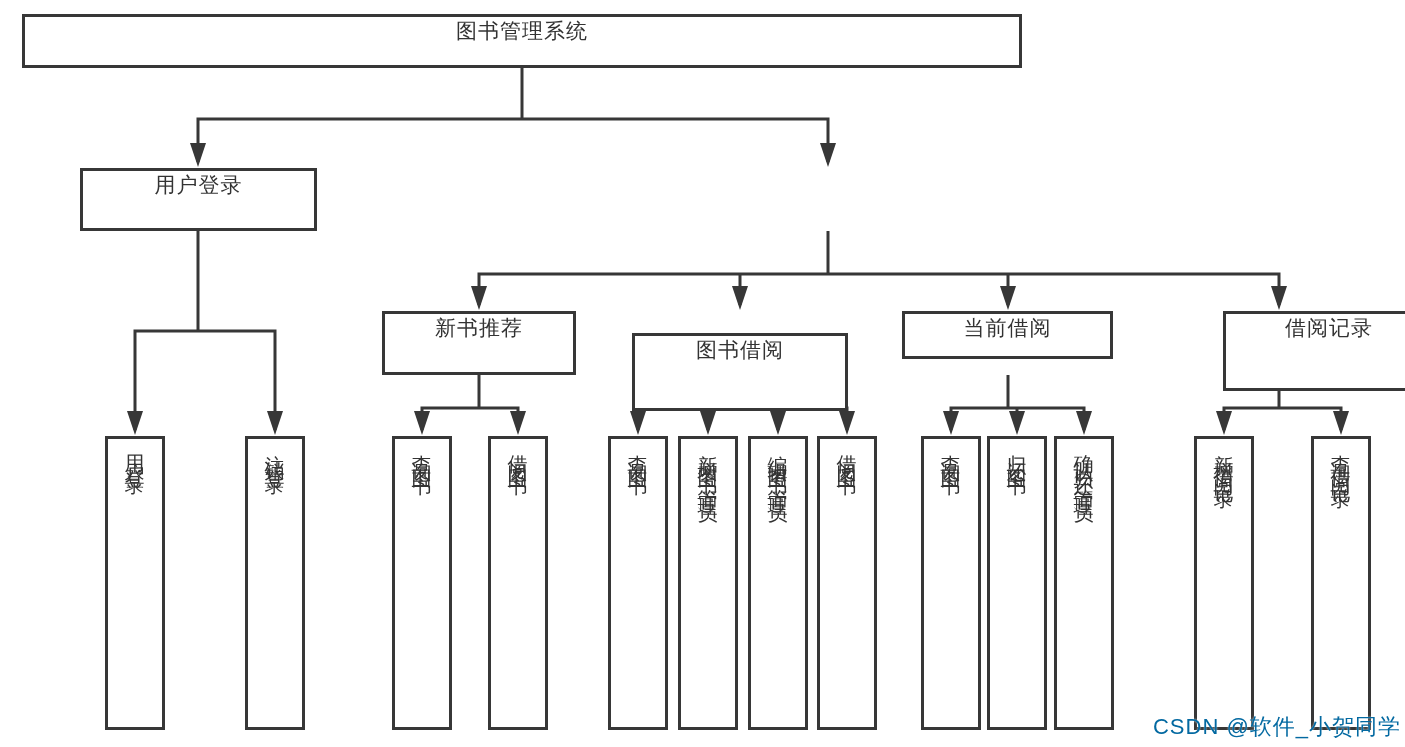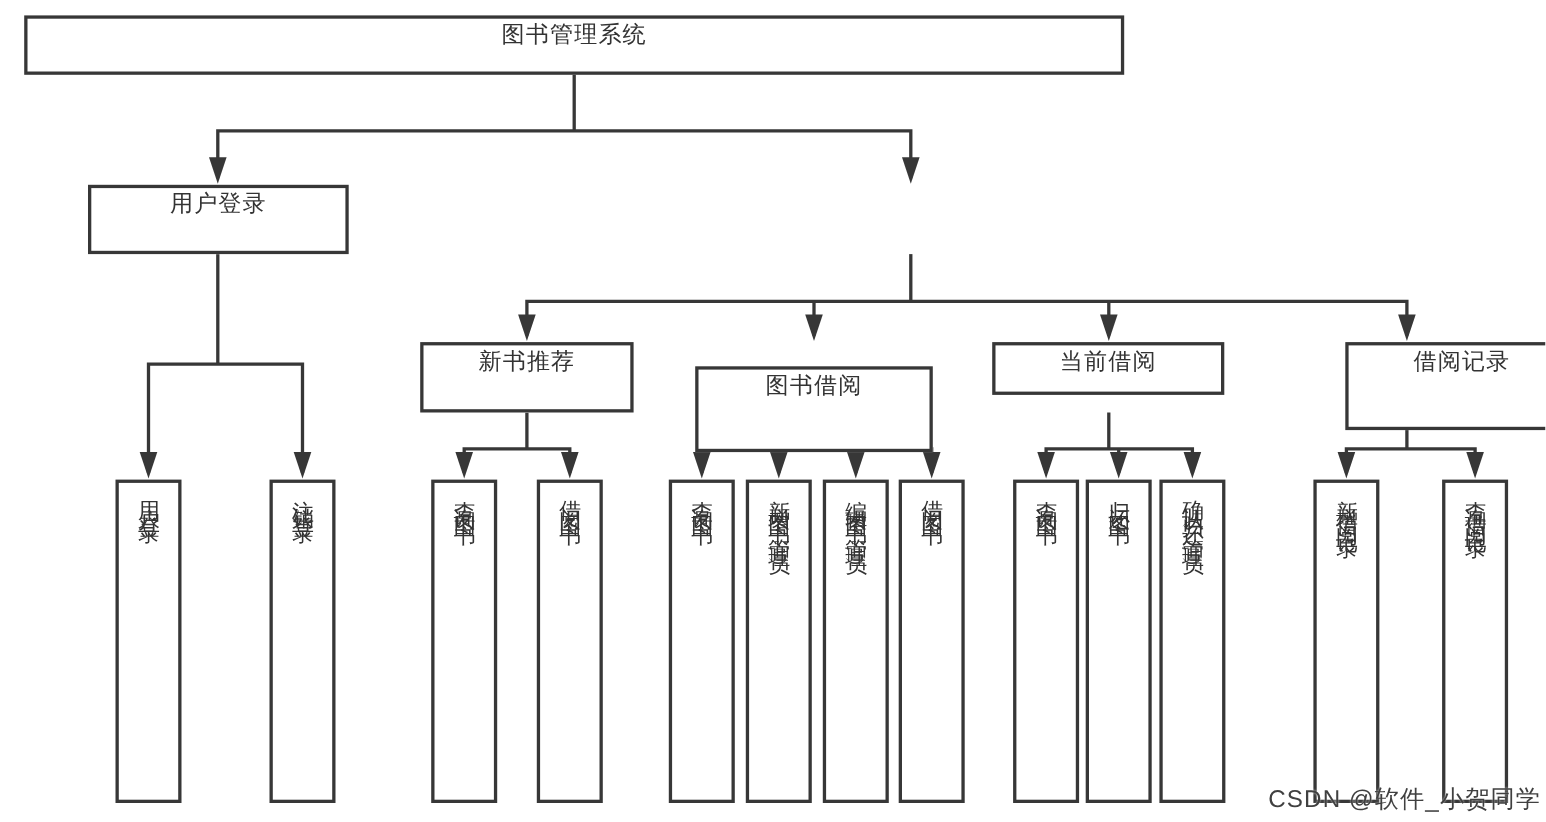--- a/index.html
+++ b/index.html
@@ -56,21 +56,21 @@
   #l-borrow-books-b{left:817px;}
   #l-query-books-c{left:921px;}
   #l-return-books{left:987px;}
   #l-confirm-return{left:1054px;}
   #l-add-record{left:1194px;}
   #l-query-record{left:1311px;}
   #watermark{
     position:absolute;
     right:4px;top:712px;
     font-size:22px;
-    color:#404040;
+    color:#0369a1;
     letter-spacing:1px;
     white-space:nowrap;
     text-shadow:0 0 2px rgba(255,255,255,0.85);
   }
 </style>
 </head>
 <body>
 
 <div id="canvas">
 

